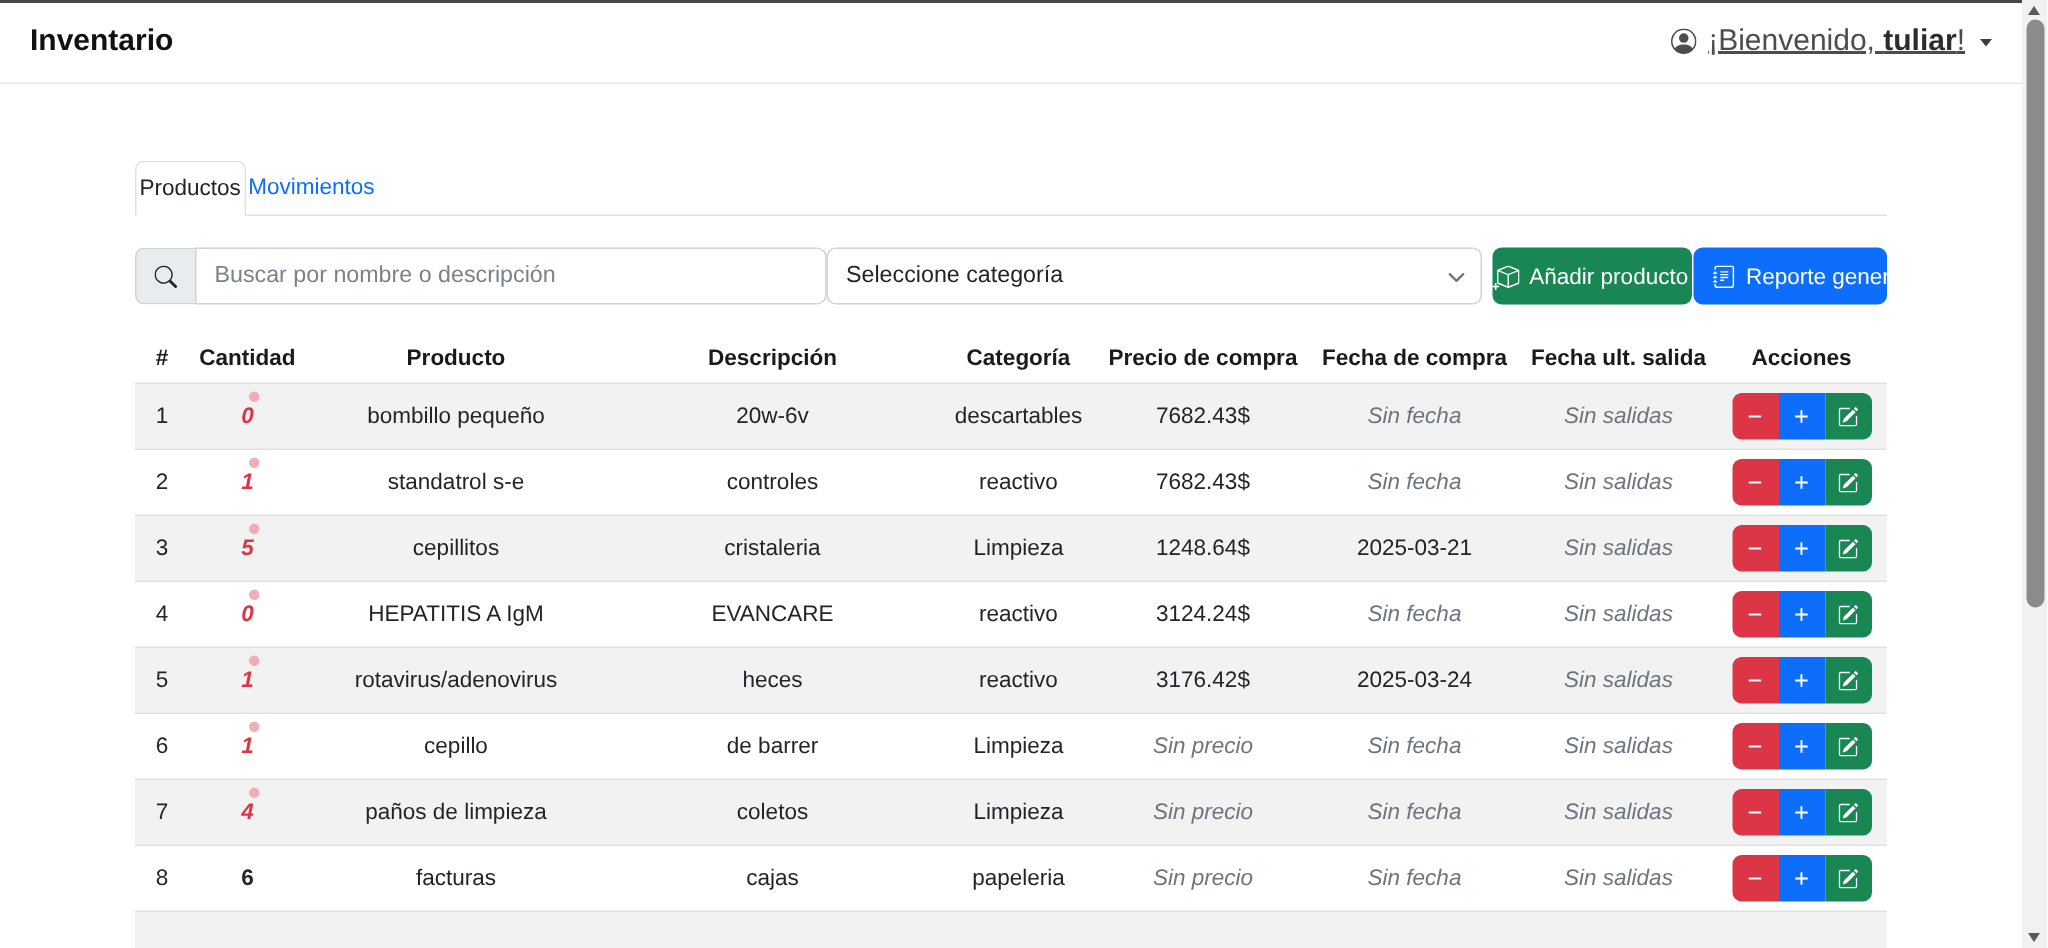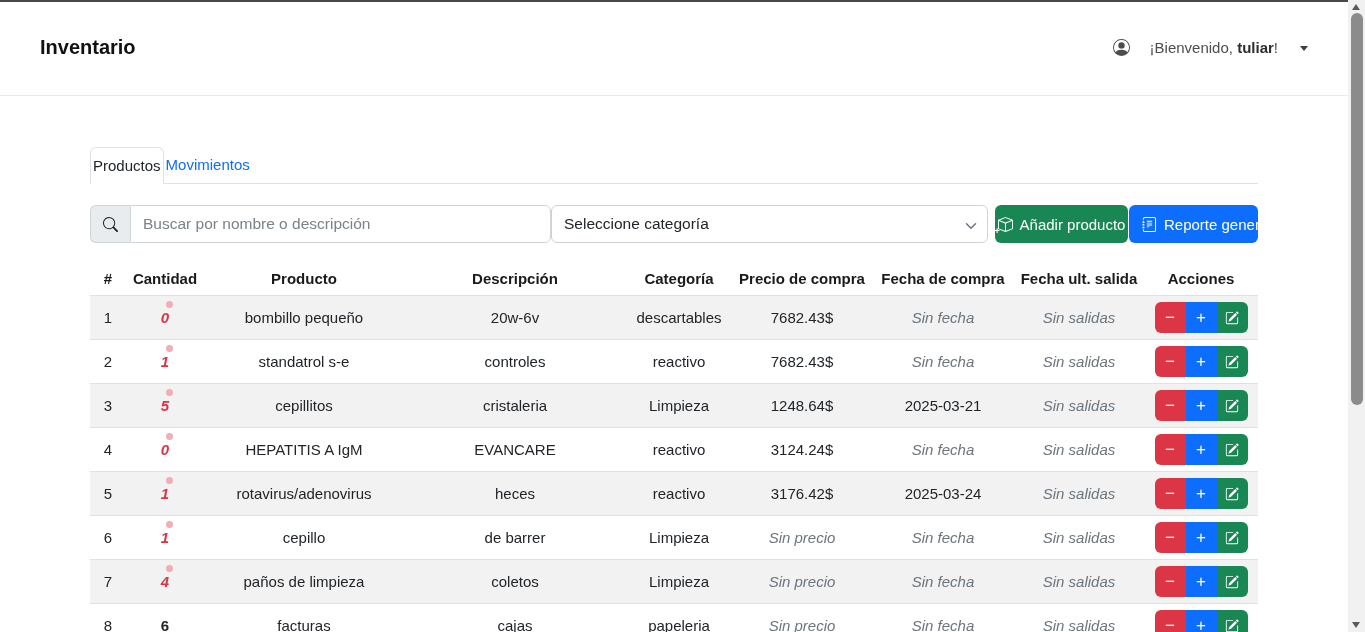--- a/index.html
+++ b/index.html
@@ -3,24 +3,24 @@
 <meta charset="utf-8">
 <style>
   * { margin:0; padding:0; box-sizing:border-box; }
   html,body { width:1365px; height:632px; overflow:hidden; background:#fff;
               font-family:"Liberation Sans","DejaVu Sans",sans-serif; color:#212529; }
   .viewport { position:relative; width:1365px; height:632px; }
   .top-edge { position:absolute; top:0; left:0; width:1348px; height:2px; background:#47484a; z-index:5; }
   .page { position:absolute; top:0; left:0; width:1348px; height:632px; background:#fff; overflow:hidden; }
 
   
-  .topbar { height:96px; border-bottom:1px solid #e9eaec; display:flex; align-items:center;
-            justify-content:space-between; padding:0 40px; background:#fff; }
+  .topbar { height:56px; border-bottom:1px solid #e9eaec; display:flex; align-items:center;
+            justify-content:space-between; padding:0 20px; background:#fff; }
   .app-title { font-size:20px; font-weight:700; color:#111; }
-  .welcome { display:flex; align-items:center; gap:20px; font-size:15px; color:#4d4d4d; cursor:pointer; }
+  .welcome { display:flex; align-items:center; gap:8px; font-size:20px; color:#4d4d4d; cursor:pointer;text-decoration:underline; }
   .welcome b { color:#2c2c2c; }
   .caret { width:0; height:0; border-left:4.5px solid transparent; border-right:4.5px solid transparent;
            border-top:5px solid #3d3d3d; margin-left:2px; margin-top:2px; }
 
   .container { width:1168px; margin:0 auto; }
 
   
   .nav-tabs { display:flex; margin-top:51px; border-bottom:1px solid #dee2e6; }
   .tab { padding:9px 2px; font-size:15px; cursor:pointer; }
   .tab.active { color:#212529; background:#fff; border:1px solid #dee2e6; border-bottom:1px solid #fff;

